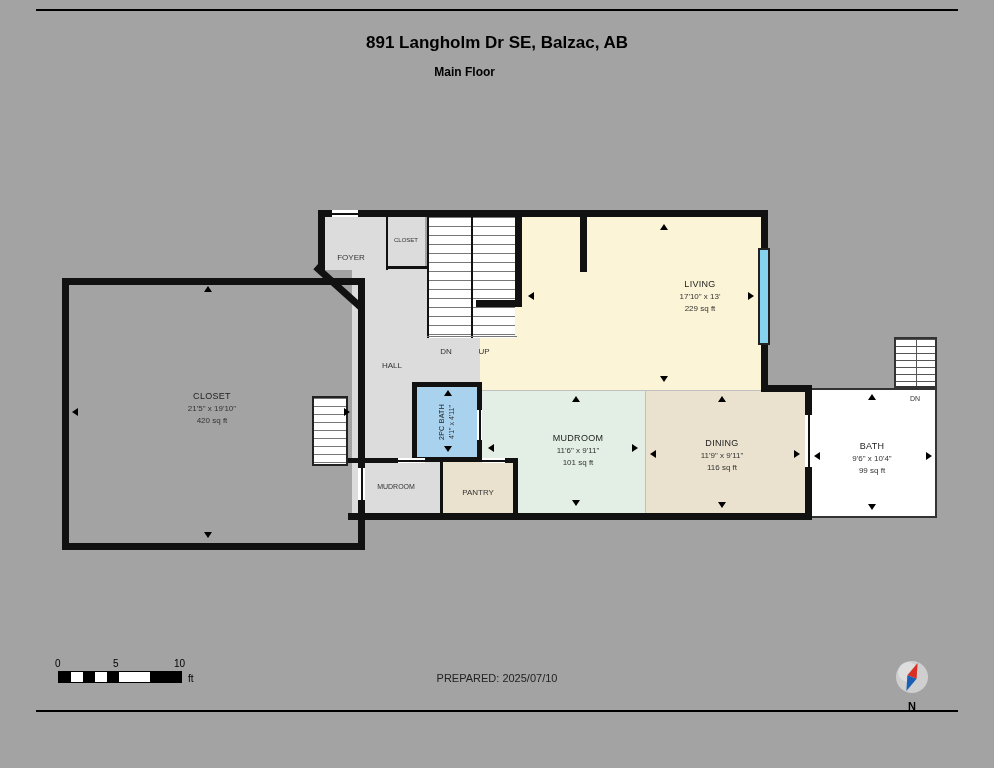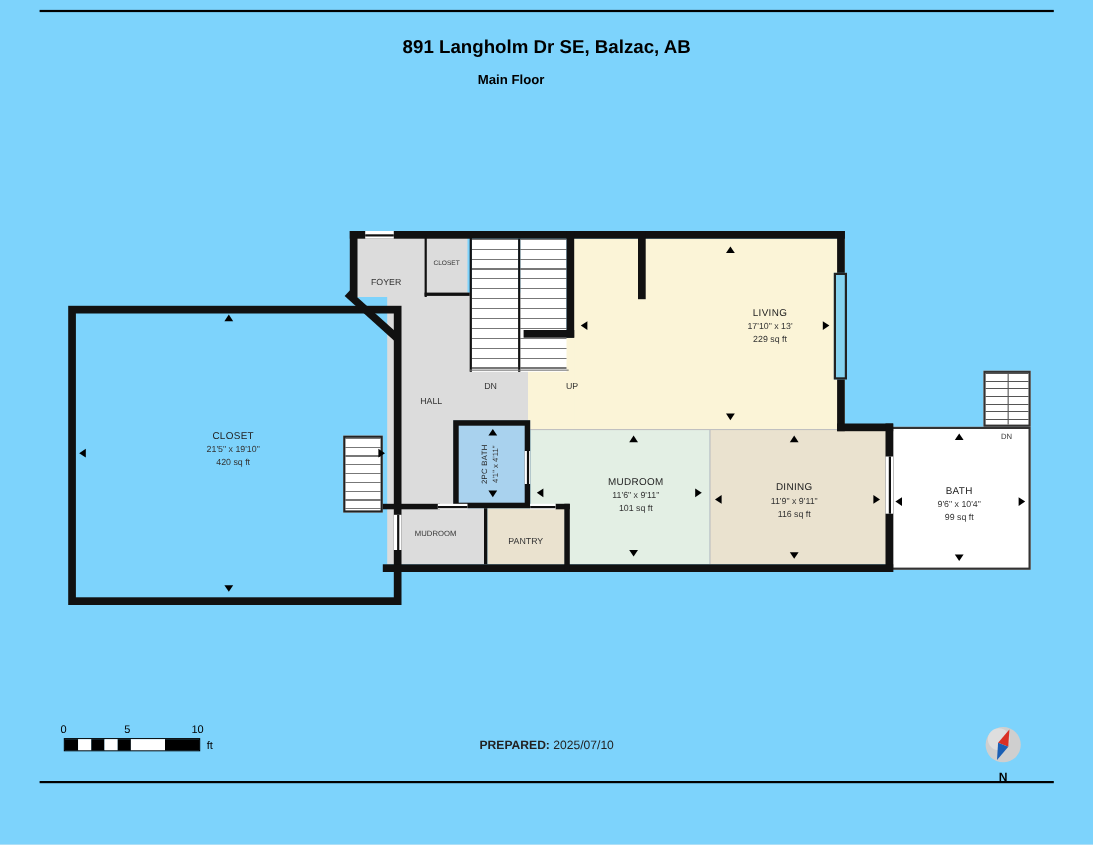--- a/index.html
+++ b/index.html
@@ -1,18 +1,18 @@
 <!DOCTYPE html>
 <html><head>
 <meta charset="utf-8">
 <title>Floor Plan</title>
 <style>
   * { box-sizing: border-box; }
   body { margin:0; background:#fff; font-family:"Liberation Sans", sans-serif; }
-  .sheet { position:relative; width:994px; height:768px; background:#7dd3fc; overflow:hidden; outline:1px solid #d5d5d5; }
+  .sheet { position:relative; width:994px; height:768px; background:#a3a3a3; overflow:hidden; outline:1px solid #d5d5d5; }
 
   .rule { position:absolute; background:#000; height:2px; left:36px; width:922px; }
 
   .title { position:absolute; top:33px; left:0; right:0; margin:0; text-align:center;
            font-size:17px; font-weight:700; color:#000; }
 
   .floor-label { position:absolute; left:340px; top:65px; width:155px; text-align:right;
                  font-size:12px; font-weight:700; color:#000; }
   .stats { position:absolute; left:505px; top:65px; font-size:12px; color:#000; }
   .stat  { margin-bottom:8px; }
@@ -55,21 +55,21 @@
 
   
   .scale { position:absolute; left:58px; top:658px; font-size:10px; color:#000; }
   .scale .tick { position:absolute; top:0; }
   .scale .bar { position:absolute; top:13px; left:0; width:124px; height:12px;
                 border:1px solid #000; display:flex; }
   .scale .seg { height:100%; }
   .scale .unit { position:absolute; left:130px; top:15px; }
   .prepared { position:absolute; left:0; right:0; top:672px; text-align:center;
               font-size:11px; color:#222; }
-  .prepared .plab { font-weight:700; }
+  .prepared .plab { font-weight:400; }
   .compass { position:absolute; left:894px; top:659px; width:36px; text-align:center; }
   .compass .nlab { font-weight:700; font-size:11px; margin-top:1px; }
   .disclaimer { position:absolute; left:0; right:0; top:719px; text-align:center;
                 font-size:10px; color:#222; }
 </style>
 </head>
 <body>
 
 <div class="sheet">
 
@@ -173,21 +173,21 @@
     <div class="rlabel rot" style="left:447px;top:422px">
       <span class="rname">2PC BATH</span>
       <span>4'1" x 4'11"</span>
     </div>
     <div class="small-lab" style="left:351px;top:257px">FOYER</div>
     <div class="tiny-lab" style="left:406px;top:240px">CLOSET</div>
     <div class="small-lab" style="left:392px;top:365px">HALL</div>
     <div class="small-lab" style="left:396px;top:486px;font-size:7px">MUDROOM</div>
     <div class="small-lab" style="left:478px;top:492px">PANTRY</div>
     <div class="small-lab" style="left:446px;top:351px">DN</div>
-    <div class="small-lab" style="left:520px;top:351px">UP</div>
+    <div class="small-lab" style="left:484px;top:351px">UP</div>
     <div class="small-lab" style="left:915px;top:398px;font-size:7px">DN</div>
 
     <div class="ar ar-up" style="left:204px;top:286px"></div>
     <div class="ar ar-down" style="left:204px;top:532px"></div>
     <div class="ar ar-left" style="left:72px;top:408px"></div>
     <div class="ar ar-right" style="left:344px;top:408px"></div>
     <div class="ar ar-up" style="left:660px;top:224px"></div>
     <div class="ar ar-down" style="left:660px;top:376px"></div>
     <div class="ar ar-left" style="left:528px;top:292px"></div>
     <div class="ar ar-right" style="left:748px;top:292px"></div>

